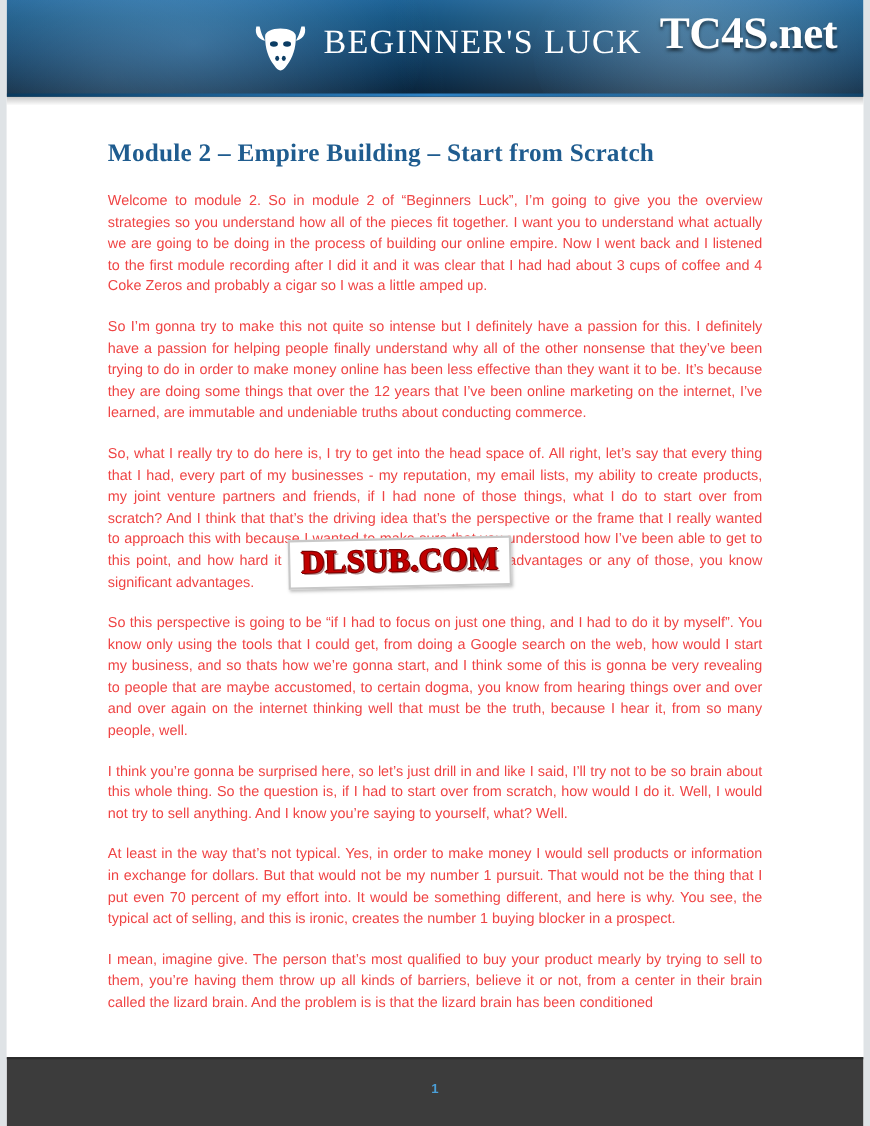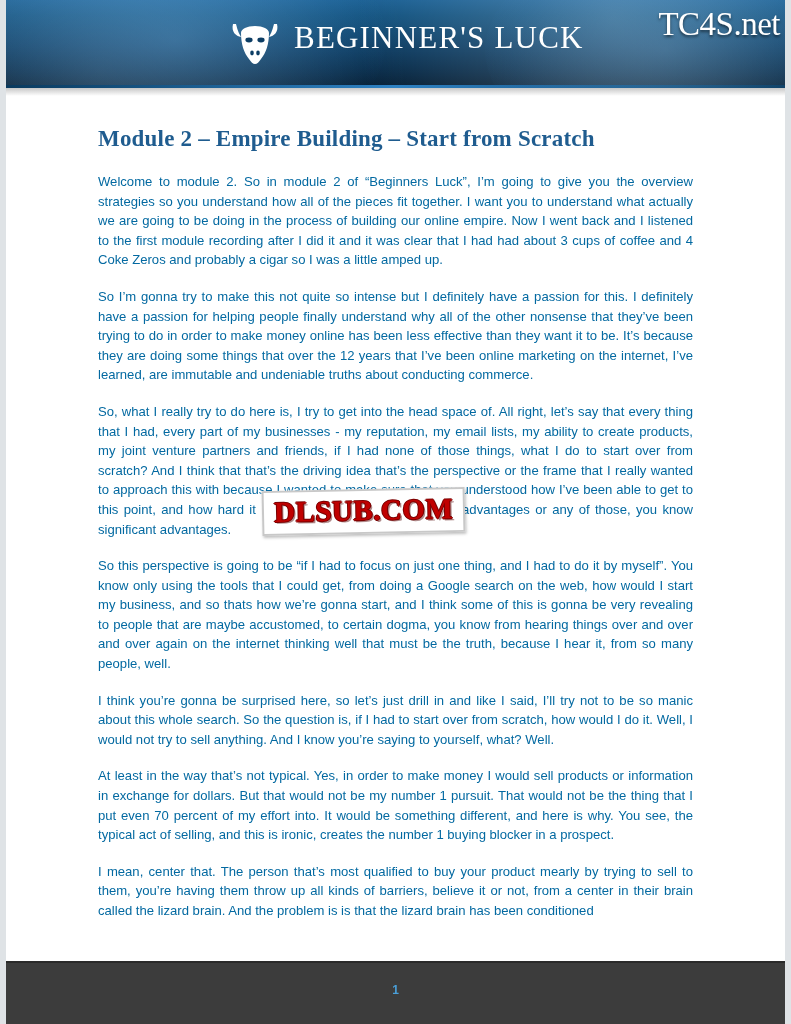--- a/index.html
+++ b/index.html
@@ -83,26 +83,26 @@
     font-family: "Liberation Serif", serif;
     font-size: 31px;
     letter-spacing: 1.2px;
     font-weight: normal;
     white-space: nowrap;
     text-align: right;
   }
 
   .site-tag {
     position: absolute;
-    right: 5px;
+    right: 24px;
     top: 6px;
     color: #ffffff;
     font-family: "Liberation Serif", serif;
-    font-weight: normal;
-    font-size: 33px;
+    font-weight: bold;
+    font-size: 41px;
     letter-spacing: -0.5px;
     text-shadow: 0 2px 3px rgba(0,0,0,0.55);
     white-space: nowrap;
   }
 
   .header-bottom-line {
     position: absolute;
     left: 0;
     bottom: 0;
     width: 100%;
@@ -126,21 +126,21 @@
   .doc-title {
     color: #1f5c8f;
     font-family: "Liberation Serif", serif;
     font-size: 23px;
     font-weight: bold;
     margin: 0 0 20px 0;
     letter-spacing: 0.2px;
   }
 
   .para {
-    color: #0369a1;
+    color: #ef4444;
     font-size: 13.1px;
     line-height: 19.6px;
     text-align: justify;
     margin: 0 0 17px 0;
   }
 
   
   .watermark {
     position: absolute;
     left: 256px;
@@ -243,23 +243,23 @@
   <div class="header-shadow"></div>
 
   <div class="doc">
 
     <h1 class="doc-title">Module 2 – Empire Building – Start from Scratch</h1>
 
     <p class="para">Welcome to module 2. So in module 2 of “Beginners Luck”, I’m going to give you the overview strategies so you understand how all of the pieces fit together. I want you to understand what actually we are going to be doing in the process of building our online empire. Now I went back and I listened to the first module recording after I did it and it was clear that I had had about 3 cups of coffee and 4 Coke Zeros and probably a cigar so I was a little amped up.</p>
     <p class="para">So I’m gonna try to make this not quite so intense but I definitely have a passion for this. I definitely have a passion for helping people finally understand why all of the other nonsense that they’ve been trying to do in order to make money online has been less effective than they want it to be. It’s because they are doing some things that over the 12 years that I’ve been online marketing on the internet, I’ve learned, are immutable and undeniable truths about conducting commerce.</p>
     <p class="para">So, what I really try to do here is, I try to get into the head space of. All right, let’s say that every thing that I had, every part of my businesses - my reputation, my email lists, my ability to create products, my joint venture partners and friends, if I had none of those things, what I do to start over from scratch? And I think that that’s the driving idea that’s the perspective or the frame that I really wanted to approach this with because I wanted to make sure that you understood how I’ve been able to get to this point, and how hard it is if you don’t have any of those advantages or any of those, you know significant advantages.</p>
     <p class="para">So this perspective is going to be “if I had to focus on just one thing, and I had to do it by myself”. You know only using the tools that I could get, from doing a Google search on the web, how would I start my business, and so thats how we’re gonna start, and I think some of this is gonna be very revealing to people that are maybe accustomed, to certain dogma, you know from hearing things over and over and over again on the internet thinking well that must be the truth, because I hear it, from so many people, well.</p>
-    <p class="para">I think you’re gonna be surprised here, so let’s just drill in and like I said, I’ll try not to be so manic about this whole search. So the question is, if I had to start over from scratch, how would I do it. Well, I would not try to sell anything. And I know you’re saying to yourself, what? Well.</p>
+    <p class="para">I think you’re gonna be surprised here, so let’s just drill in and like I said, I’ll try not to be so brain about this whole thing. So the question is, if I had to start over from scratch, how would I do it. Well, I would not try to sell anything. And I know you’re saying to yourself, what? Well.</p>
     <p class="para">At least in the way that’s not typical. Yes, in order to make money I would sell products or information in exchange for dollars. But that would not be my number 1 pursuit. That would not be the thing that I put even 70 percent of my effort into. It would be something different, and here is why. You see, the typical act of selling, and this is ironic, creates the number 1 buying blocker in a prospect.</p>
-    <p class="para">I mean, center that. The person that’s most qualified to buy your product mearly by trying to sell to them, you’re having them throw up all kinds of barriers, believe it or not, from a center in their brain called the lizard brain. And the problem is is that the lizard brain has been conditioned</p>
+    <p class="para">I mean, imagine give. The person that’s most qualified to buy your product mearly by trying to sell to them, you’re having them throw up all kinds of barriers, believe it or not, from a center in their brain called the lizard brain. And the problem is is that the lizard brain has been conditioned</p>
 
   </div>
 
   <div class="watermark">
     <span class="watermark-text">DLSUB.COM</span>
   </div>
 
   <div class="footer">
     <div class="footer-page-number">1</div>
   </div>

